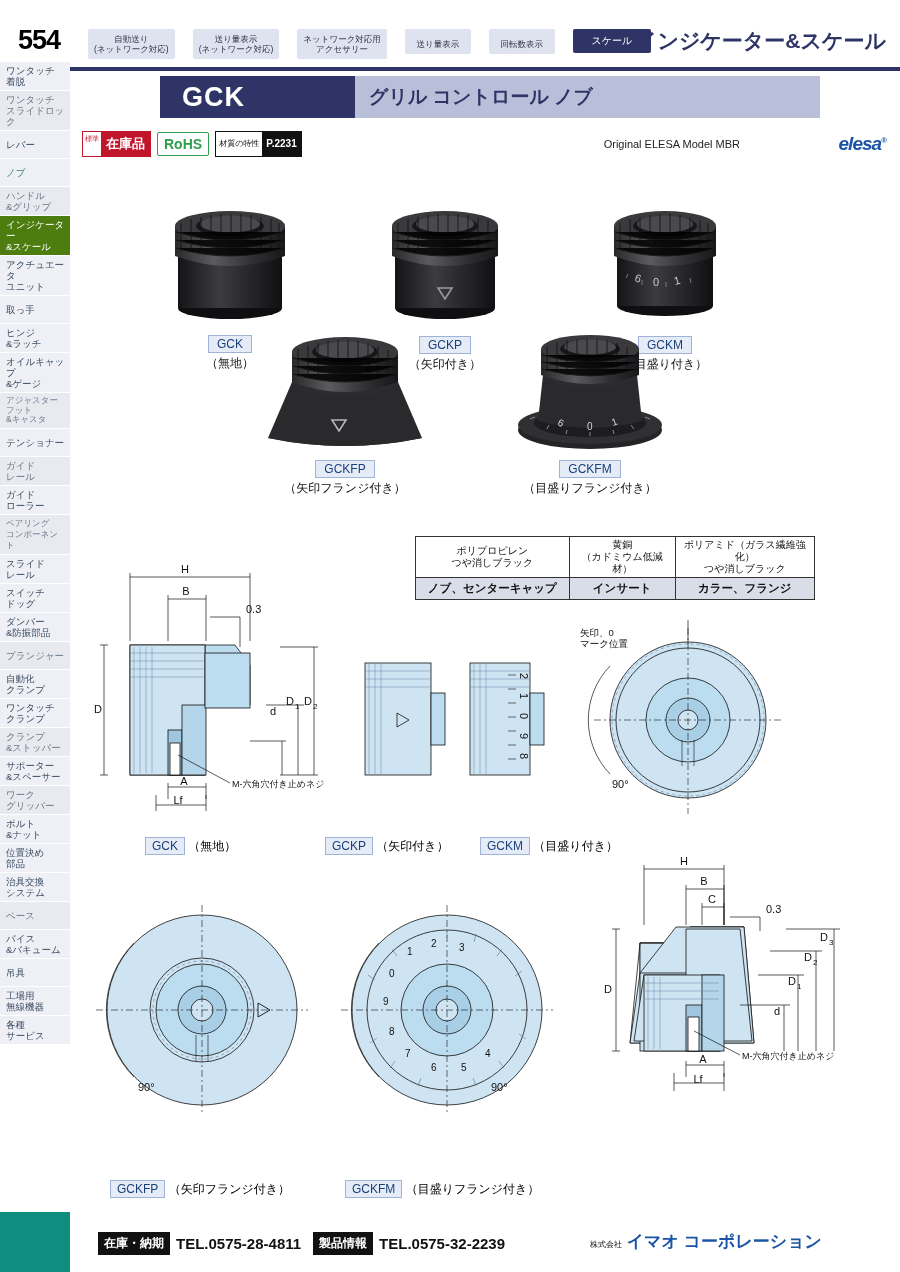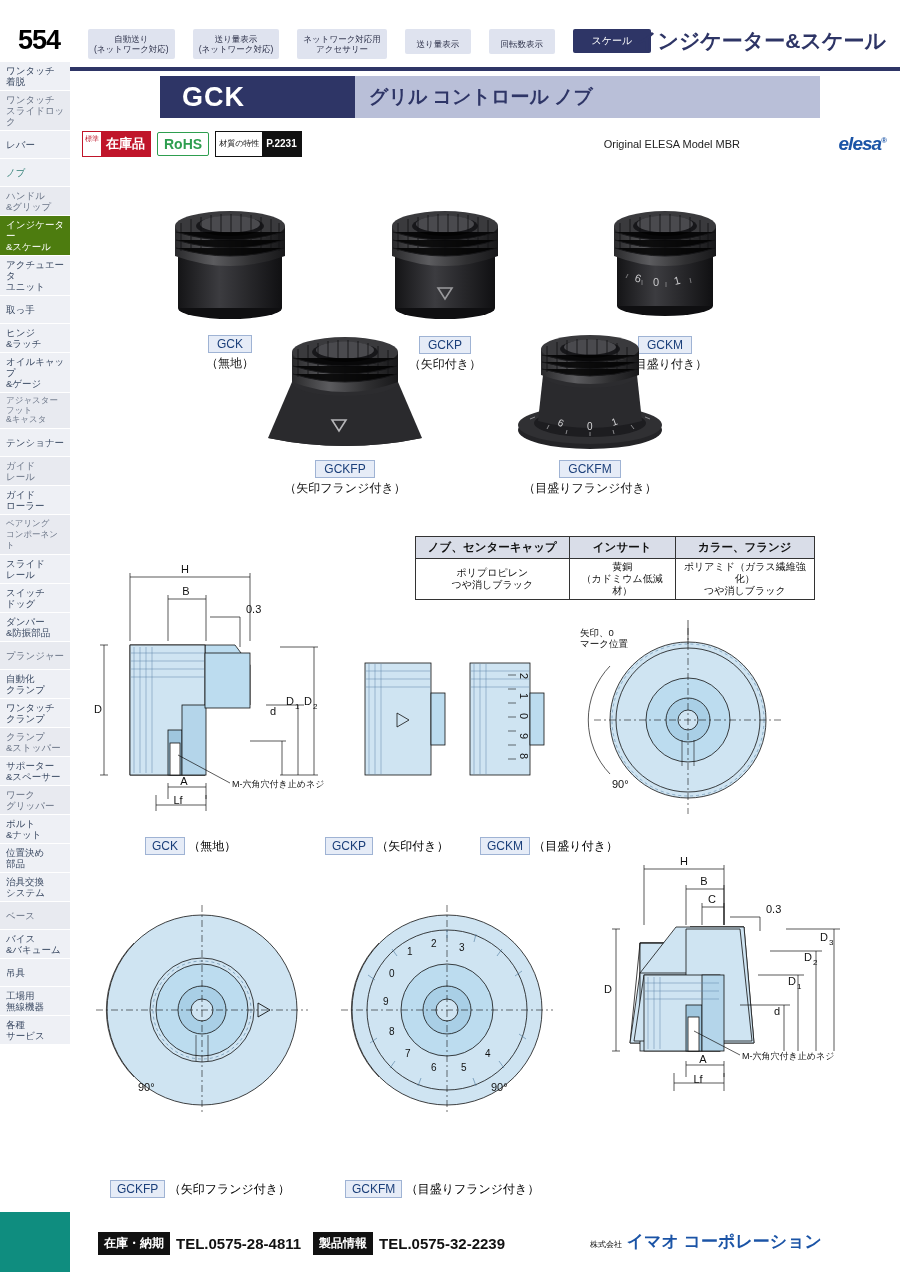--- a/index.html
+++ b/index.html
@@ -432,31 +432,31 @@
       <div class="cap">
         <div class="code">GCKFM</div>
         <div class="jp">（目盛りフランジ付き）</div>
       </div>
     </div>
   </div>
 
   <table class="mtable">
     <tbody>
         <tr>
-      <th style="width:155px;">ノブ、センターキャップ</th>
-      <th style="width:105px;">インサート</th>
-      <th style="width:140px;">カラー、フランジ</th>
-    </tr>
-    <tr>
       <td style="white-space:pre-line">ポリプロピレン
 つや消しブラック</td>
       <td style="white-space:pre-line">黄銅
 （カドミウム低減材）</td>
       <td style="white-space:pre-line">ポリアミド（ガラス繊維強化）
 つや消しブラック</td>
+    </tr>
+    <tr>
+      <th style="width:155px;">ノブ、センターキャップ</th>
+      <th style="width:105px;">インサート</th>
+      <th style="width:140px;">カラー、フランジ</th>
     </tr>
   </tbody>
     </table>
 
   <div class="drawings">
 
     <svg width="260" height="260" viewBox="0 0 260 260" style="position:absolute;left:20px;top:0px;">
       <g stroke="#111" fill="none" stroke-width="0.8">
 
         <path d="M40 90 L40 220 L115 220 L115 90 Z" fill="#cfe4f2"></path>

